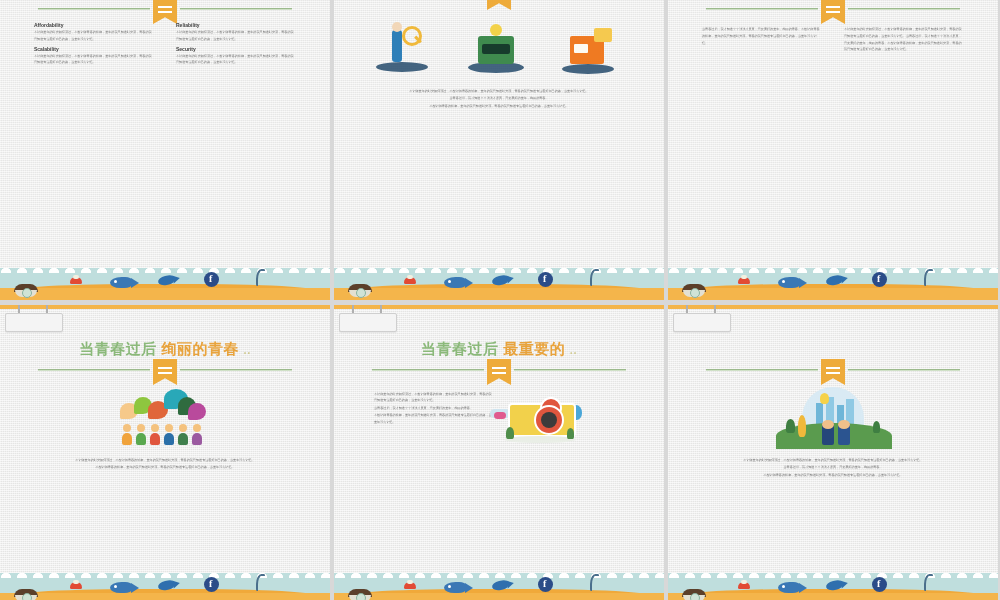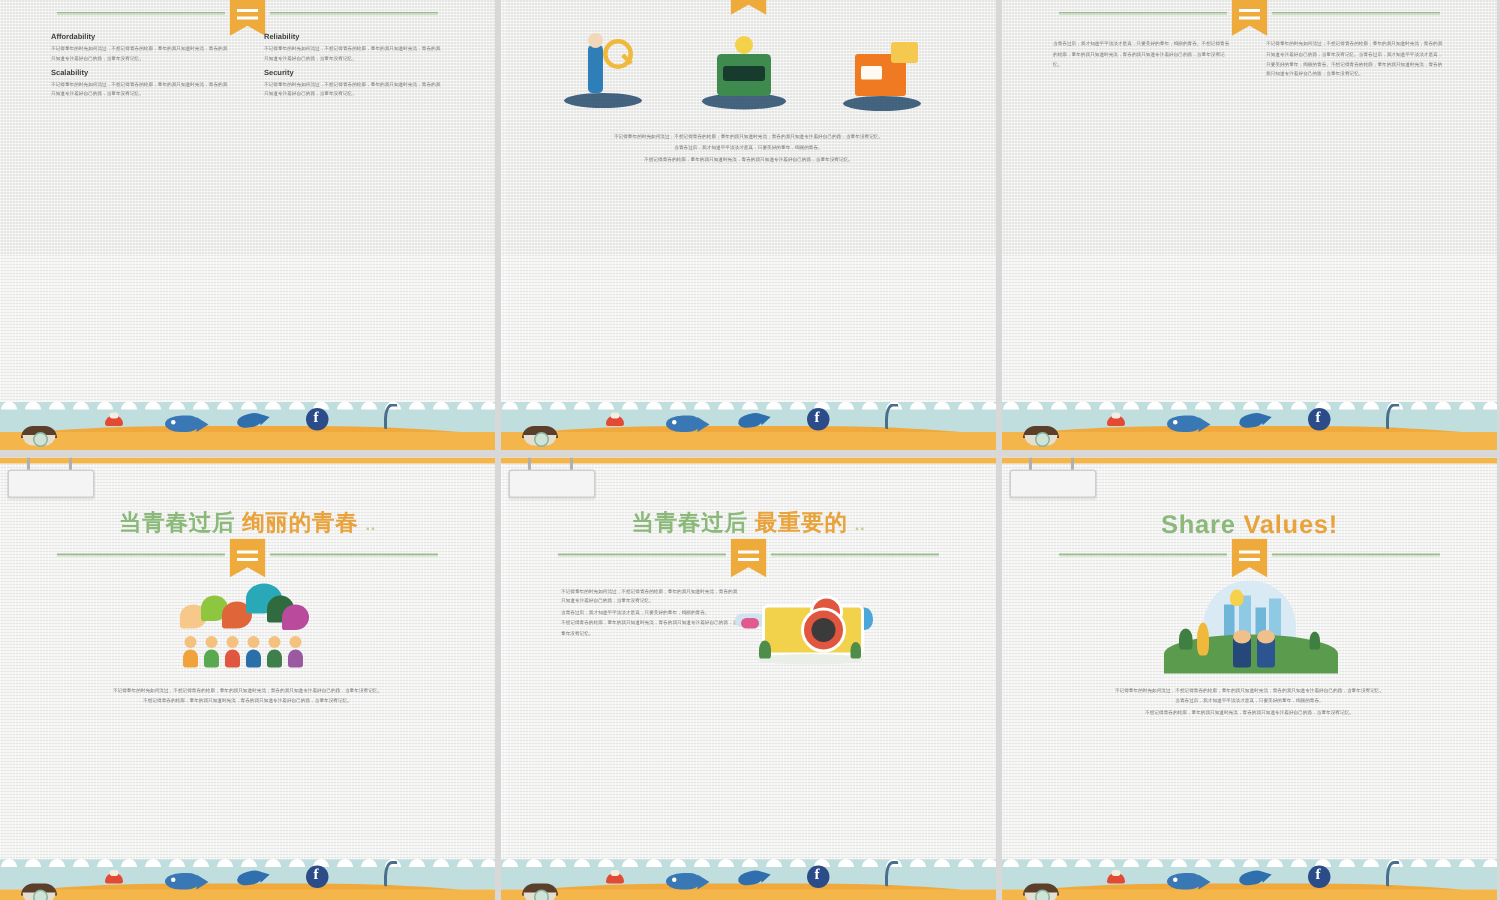--- a/index.html
+++ b/index.html
@@ -411,25 +411,20 @@
   </div>
 
   <div class="slide">
     <div class="paper"></div>
     <div class="cut-top"></div>
     <div class="tabbar">
         <i class="a"></i>
         <i class="b"></i>
       </div>
     <div class="namebox"></div>
-    <div class="title" style="font-size:17px;">
-      <span class="g">Share </span>
-      <span class="o">Values!</span>
-      <span class="dots"></span>
-    </div>
     <div class="divider">
       <div class="ln l"></div>
       <div class="ln r"></div>
       <div class="ribbon">
           <b class="t"></b>
           <b class="m"></b>
         </div>
     </div>
     <div class="ill" style="left:108px;top:82px;width:116px;height:62px;">
       <div style="position:absolute;left:26px;top:0;width:62px;height:46px;border-radius:31px 31px 0 0;background:#d9eaf4;"></div>

